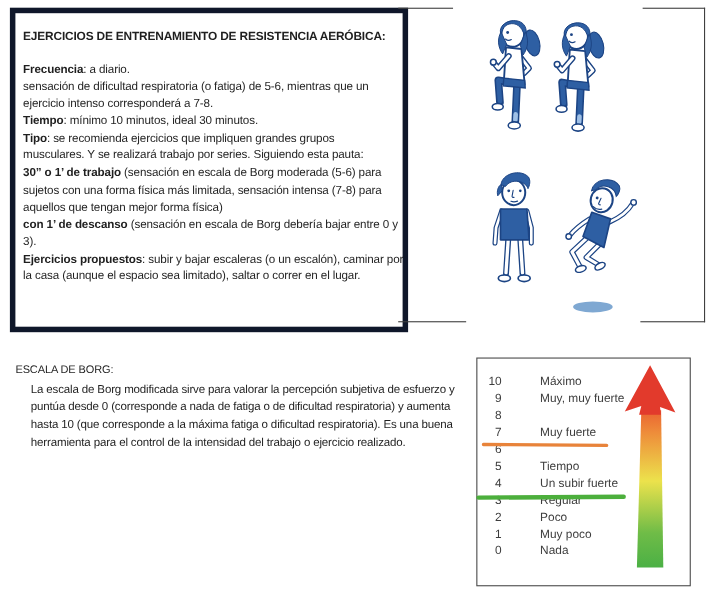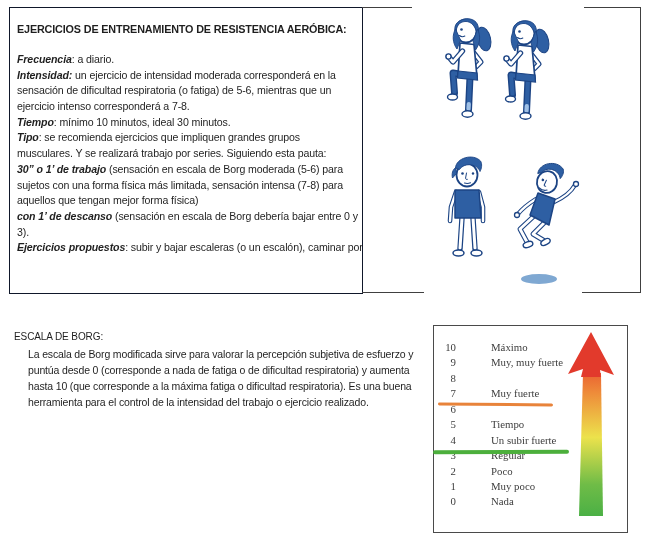--- a/index.html
+++ b/index.html
@@ -3,69 +3,69 @@
 <meta charset="utf-8">
 <style>
   html,body{margin:0;padding:0;}
   body{
     width:651px;height:544px;position:relative;overflow:hidden;
     background:#ffffff;color:#1f1f1f;
     font-family:"Liberation Sans",sans-serif;
   }
   .abs{position:absolute;}
   
-  .cell-left{left:9px;top:7px;width:352px;height:285px;border:1px solid #0f172a;background:#fff;}
+  .cell-left{left:9px;top:7px;width:352px;height:285px;border:5px solid #0f172a;background:#fff;}
   .seg{background:#404040;}
   .seg.top-b{left:362px;top:7px;width:50px;height:1px;}
   .seg.top-c{left:584px;top:7px;width:57px;height:1px;}
   .seg.right{left:640px;top:7px;width:1px;height:286px;}
   .seg.bot-b{left:362px;top:292px;width:62px;height:1px;}
   .seg.bot-c{left:582px;top:292px;width:59px;height:1px;}
   
   .tl-title{left:7px;top:15px;font-size:10.8px;font-weight:bold;letter-spacing:-0.15px;white-space:nowrap;}
   .tl-body{left:7px;top:44px;font-size:10.6px;letter-spacing:-0.12px;line-height:15.7px;}
   .tl-body .line{white-space:nowrap;height:15.7px;}
-  .tl-body b{font-weight:bold;font-style:italic;}
+  .tl-body b{font-weight:bold;}
   
   .girls-wrap{left:412px;top:2px;width:172px;height:123px;background:#fff;}
   .boys-wrap{left:424px;top:150px;width:158px;height:144px;background:#fff;}
   
   .borg-title{left:14px;top:331px;font-size:10px;font-weight:normal;letter-spacing:-0.1px;}
   .borg-par{left:28px;top:347px;font-size:10.5px;letter-spacing:-0.15px;line-height:15.9px;}
   .borg-par .line{white-space:nowrap;height:15.9px;}
   
   .borg-box{left:433px;top:325px;width:193px;height:206px;border:1px solid #4a4a4a;background:#fff;}
-  .borg-rows{position:absolute;left:6px;top:15px;right:4px;font-family:Liberation Serif, serif;}
+  .borg-rows{position:absolute;left:6px;top:15px;right:4px;}
   .borg-row{position:relative;height:15.45px;font-size:10.8px;color:#3d3d3d;}
   .borg-row .num{position:absolute;left:0;width:16px;text-align:right;}
   .borg-row .lab{position:absolute;left:51px;white-space:nowrap;}
   .hl{position:absolute;border-radius:2px;}
   .hl.orange{left:4px;top:77px;width:115px;height:3px;background:#e8833a;transform:rotate(0.4deg);}
   .hl.green{left:-1px;top:124px;width:136px;height:3.5px;background:#4caf3c;transform:rotate(-0.3deg);}
   .arrow-svg{position:absolute;left:132px;top:5px;width:50px;height:188px;}
 </style>
 </head>
 <body>
 
 <div class="abs cell-left">
   <div class="abs tl-title">EJERCICIOS DE ENTRENAMIENTO DE RESISTENCIA AERÓBICA:</div>
   <div class="abs tl-body">
     <div class="line"><b>Frecuencia</b><span>: a diario.</span></div>
-    <div class="line"><b>Intensidad:</b><span> un ejercicio de intensidad moderada corresponderá en la</span></div>
     <div class="line"><b></b><span>sensación de dificultad respiratoria (o fatiga) de 5-6, mientras que un</span></div>
     <div class="line"><b></b><span>ejercicio intenso corresponderá a 7-8.</span></div>
     <div class="line"><b>Tiempo</b><span>: mínimo 10 minutos, ideal 30 minutos.</span></div>
     <div class="line"><b>Tipo</b><span>: se recomienda ejercicios que impliquen grandes grupos</span></div>
     <div class="line"><b></b><span>musculares. Y se realizará trabajo por series. Siguiendo esta pauta:</span></div>
     <div class="line"><b>30” o 1’ de trabajo</b><span> (sensación en escala de Borg moderada (5-6) para</span></div>
     <div class="line"><b></b><span>sujetos con una forma física más limitada, sensación intensa (7-8) para</span></div>
     <div class="line"><b></b><span>aquellos que tengan mejor forma física)</span></div>
     <div class="line"><b>con 1’ de descanso</b><span> (sensación en escala de Borg debería bajar entre 0 y</span></div>
     <div class="line"><b></b><span>3).</span></div>
     <div class="line"><b>Ejercicios propuestos</b><span>: subir y bajar escaleras (o un escalón), caminar por</span></div>
+    <div class="line"><b></b><span>la casa (aunque el espacio sea limitado), saltar o correr en el lugar.</span></div>
   </div>
 </div>
 
 <div class="abs seg top-b"></div>
 <div class="abs seg top-c"></div>
 <div class="abs seg right"></div>
 <div class="abs seg bot-b"></div>
 <div class="abs seg bot-c"></div>
 
 <div class="abs girls-wrap">

